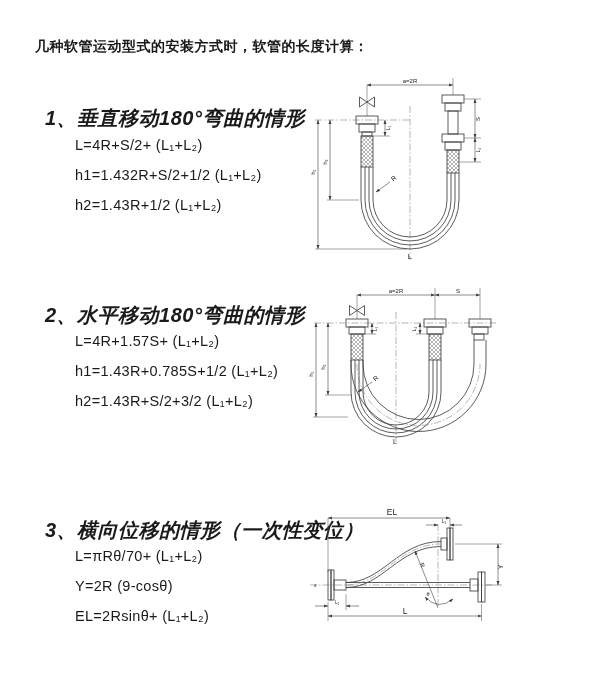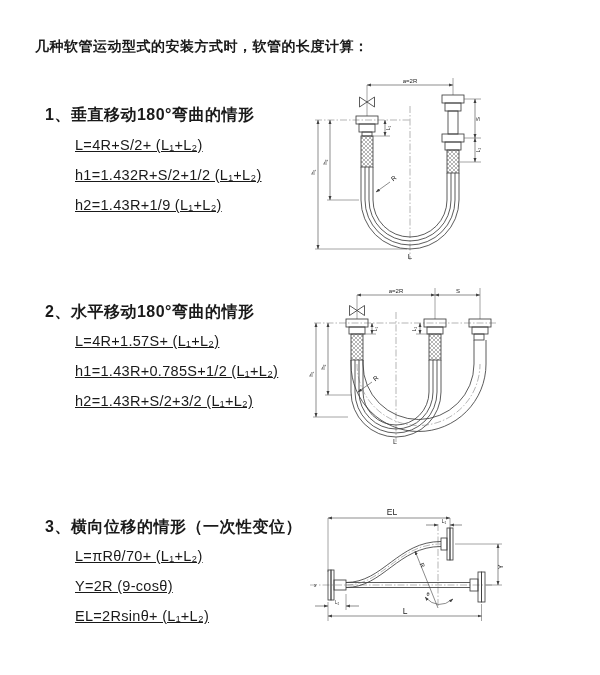--- a/index.html
+++ b/index.html
@@ -2,22 +2,22 @@
 <html><head>
 <meta charset="utf-8">
 <style>
   html,body{margin:0;padding:0;}
   body{
     width:600px;height:675px;background:#ffffff;position:relative;overflow:hidden;
     font-family:"Liberation Sans","DejaVu Sans",sans-serif;color:#1a1a1a;
   }
   .abs{position:absolute;}
   .doc-title{left:35px;top:21px;font-size:14px;font-weight:bold;letter-spacing:0.5px;margin-top:17px;}
-  .sec-heading{left:45px;font-size:16px;font-weight:bold;letter-spacing:0.5px;}
-  .formula{left:75px;font-size:14.5px;font-weight:500;letter-spacing:0.3px;white-space:pre;text-decoration:underline;}
+  .sec-heading{left:45px;font-size:20px;font-weight:bold;letter-spacing:0.5px;font-style:italic;}
+  .formula{left:75px;font-size:14.5px;font-weight:500;letter-spacing:0.3px;white-space:pre;}
   #h1s{top:105px}#f11{top:137px}#f12{top:167px}#f13{top:197px}
   #h2s{top:302px}#f21{top:333px}#f22{top:363px}#f23{top:393px}
   #h3s{top:517px}#f31{top:548px}#f32{top:578px}#f33{top:608px}
   #svg1{left:310px;top:70px;}
   #svg2{left:308px;top:282px;}
   #svg3{left:298px;top:498px;}
   svg .ln{stroke:#3f3f3f;stroke-width:.85;fill:none;}
   svg .thin{stroke:#5a5a5a;stroke-width:.55;fill:none;}
   svg .dim{stroke:#3f3f3f;stroke-width:.6;fill:none;}
   svg .cl{stroke:#6a6a6a;stroke-width:.5;fill:none;stroke-dasharray:7 2 1.5 2;}
@@ -36,21 +36,21 @@
       <path d="M0,0 L4,4 M4,0 L0,4" stroke="#6a6a6a" stroke-width="0.5" fill="none"></path>
     </pattern>
   </defs>
 </svg>
 
 <div class="abs doc-title">几种软管运动型式的安装方式时，软管的长度计算：</div>
 
 <div class="abs sec-heading" id="h1s">1、垂直移动180°弯曲的情形</div>
 <div class="abs formula" id="f11">L=4R+S/2+ (L₁+L₂)</div>
 <div class="abs formula" id="f12">h1=1.432R+S/2+1/2 (L₁+L₂)</div>
-<div class="abs formula" id="f13">h2=1.43R+1/9 (L₁+L₂)</div>
+<div class="abs formula" id="f13">h2=1.43R+1/2 (L₁+L₂)</div>
 
 <svg id="svg1" class="abs" width="290" height="195" viewBox="0 0 290 195">
   <g>
     <path class="cl" d="M100,36 V190"></path>
     <path class="cl" d="M5,50 H100"></path>
   </g>
   <g>
     <line class="dim" x1="57" y1="15" x2="143" y2="15" marker-start="url(#arr)" marker-end="url(#arr)"></line>
     <line class="thin" x1="143" y1="8" x2="143" y2="25"></line>
     <text x="100" y="12.5" font-size="6" text-anchor="middle">a=2R</text>

